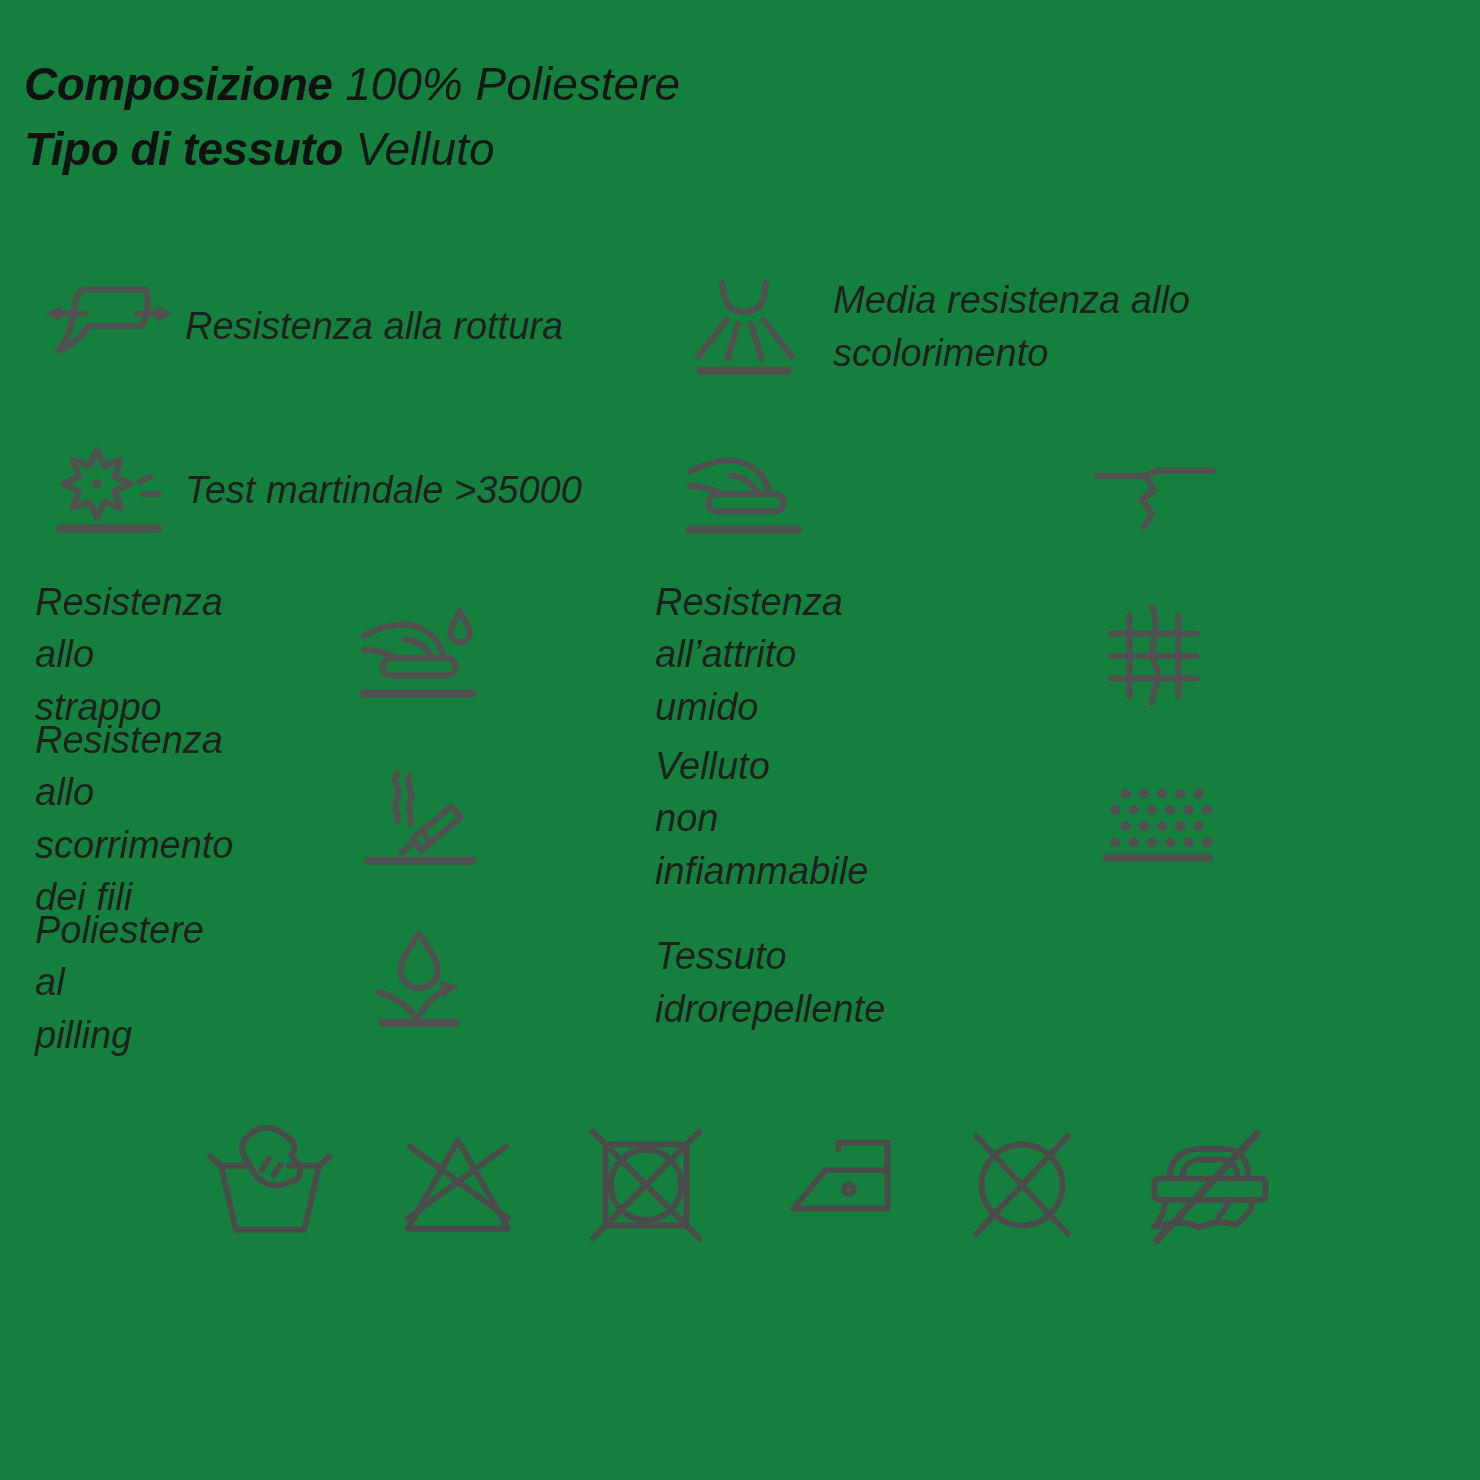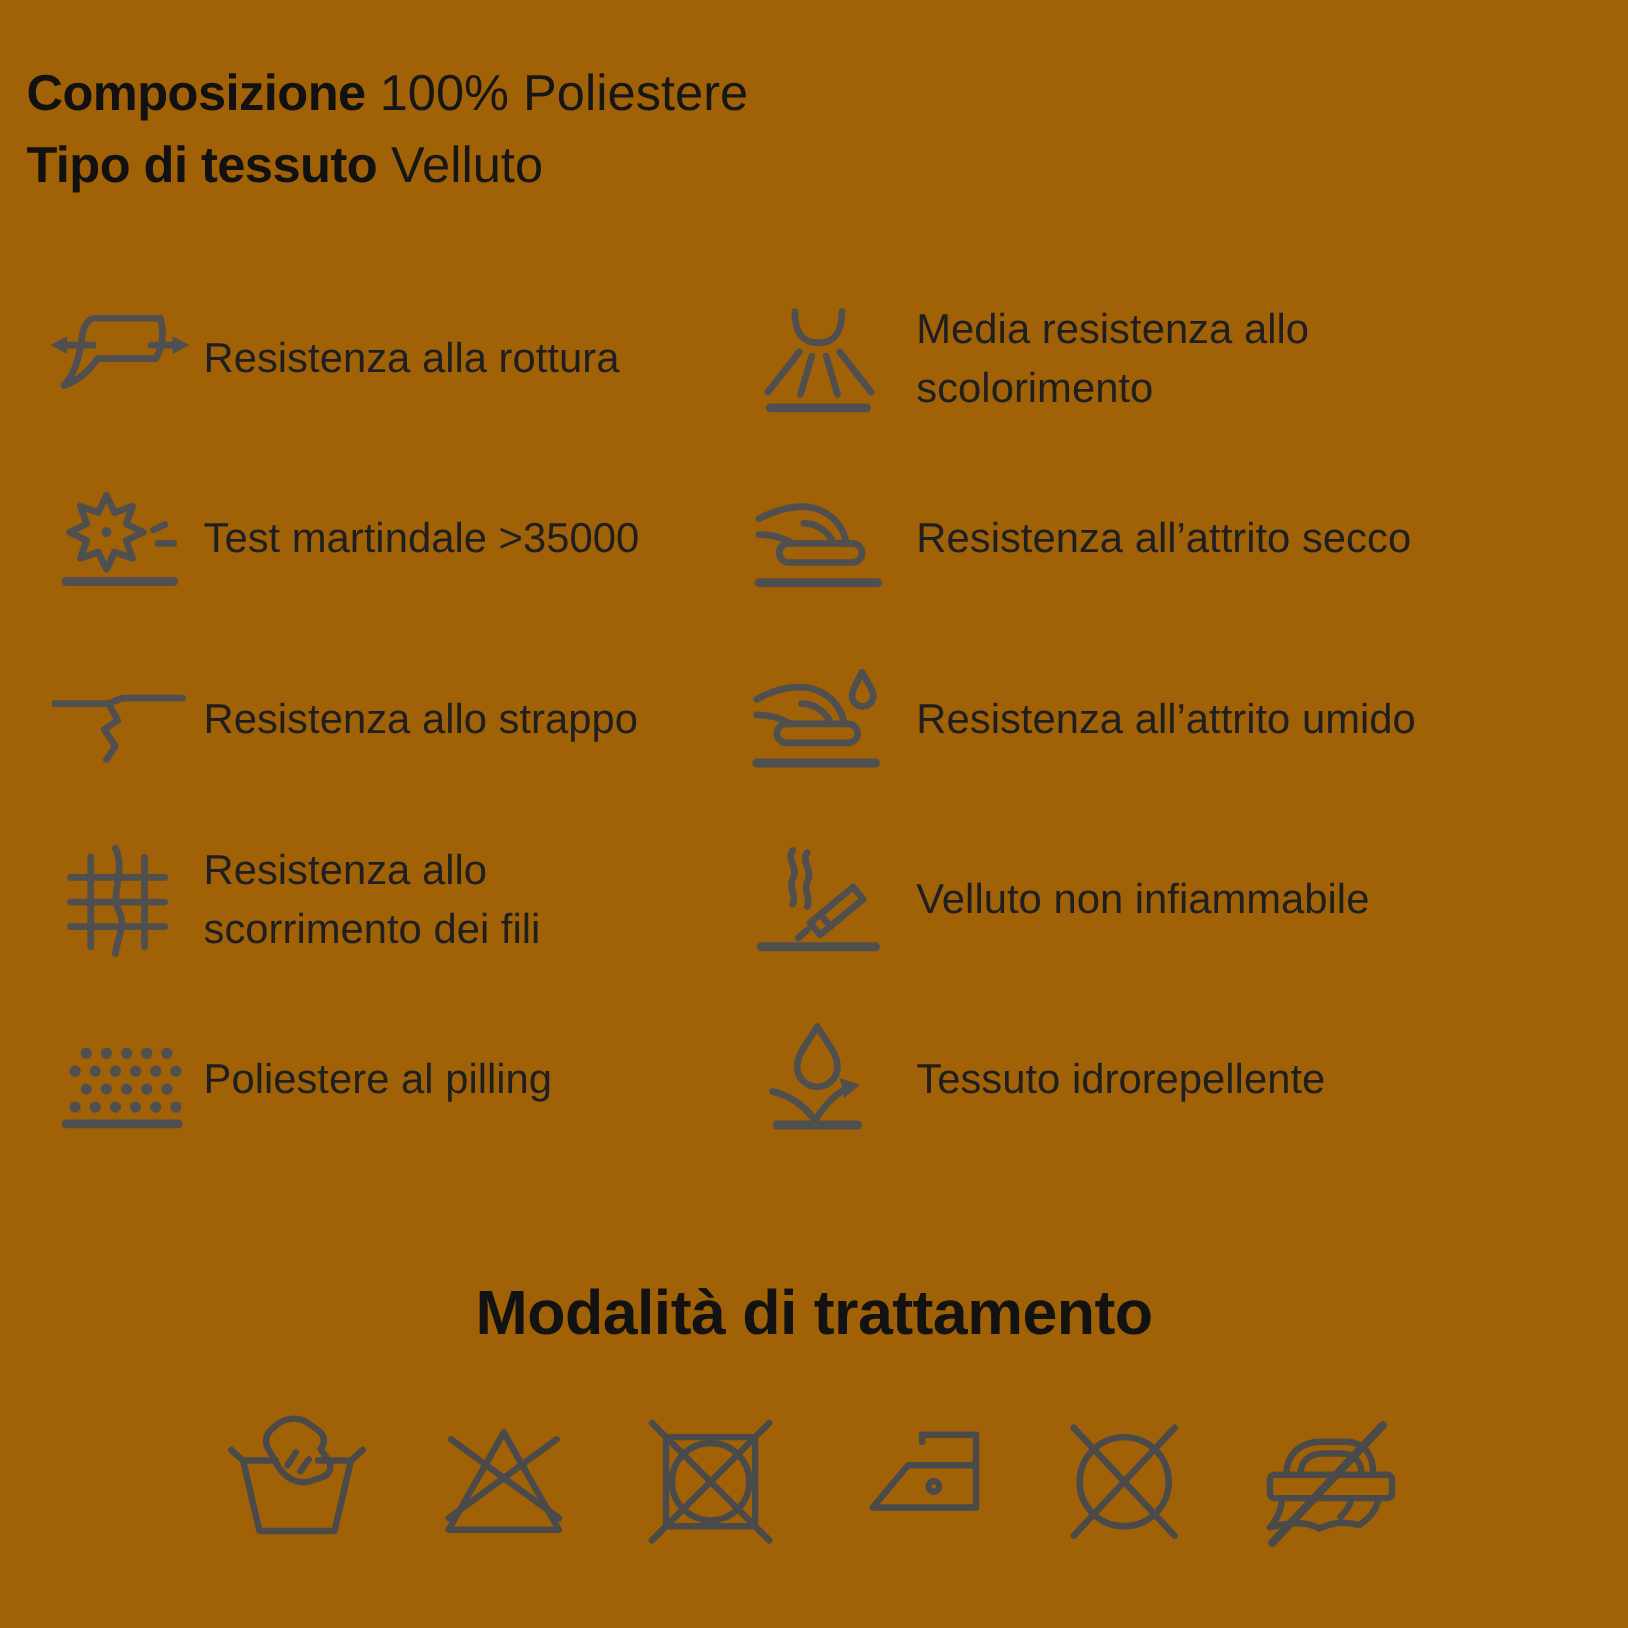--- a/index.html
+++ b/index.html
@@ -1,21 +1,21 @@
 <!DOCTYPE html>
 <html><head>
 <meta charset="utf-8">
 <style>
   html,body{margin:0;padding:0;background:#ffffff;}
   body{
     width:1480px;height:1480px;overflow:hidden;
     font-family:"Liberation Sans","DejaVu Sans",sans-serif;
     color:#1c1c1e;
   }
-  .page{width:1480px;height:1480px;position:relative;background:#a16207;}
+  .page{width:1480px;height:1480px;position:relative;background:#15803d;font-style:italic;}
 
   
   header{padding:52px 0 0 24px;}
   .hline{margin:0;font-size:46px;line-height:1.42;color:#161616;font-weight:400;}
   .hline strong{font-weight:700;color:#111111;letter-spacing:-0.5px;}
 
   
   .features{
     display:grid;
     grid-template-columns:150px 470px 178px 1fr;
@@ -85,21 +85,20 @@
     <div class="feature-label">Test martindale &gt;35000</div>
     <div class="icon-cell">
       <svg width="134" height="112" viewBox="0 0 130 110">
         <path class="ic" d="M12 36 C34 24 56 22 70 30 C81 36 88 46 90 58"></path>
         <path class="ic" d="M12 50 C24 50 34 53 42 58"></path>
         <path class="ic" d="M52 40 C64 40 74 48 78 57"></path>
         <rect class="ic" x="30" y="58" width="74" height="17" rx="8.5"></rect>
         <path class="ic-thick" d="M12 93 H118"></path>
       </svg>
     </div>
-    <div class="feature-label label-right">Resistenza all’attrito secco</div>
 
     <div class="icon-cell">
       <svg width="134" height="112" viewBox="0 0 130 110">
         <path class="ic" d="M6 40 H54"></path>
         <path class="ic" d="M54 40 L66 35 H120"></path>
         <path class="ic" d="M54 40 L62 55 L50 63 L60 78 L52 90"></path>
       </svg>
     </div>
     <div class="feature-label">Resistenza allo strappo</div>
     <div class="icon-cell">
@@ -169,21 +168,20 @@
         <path class="ic" d="M64 6 C56 20 46 30 46 42 A18 18 0 0 0 82 42 C82 30 72 20 64 6 Z"></path>
         <path class="ic" d="M24 64 C40 68 52 76 62 90 C72 74 82 64 94 60"></path>
         <polygon class="ic-fill" points="102,58 84,52 88,70"></polygon>
         <path class="ic-thick" d="M28 94 H100"></path>
       </svg>
     </div>
     <div class="feature-label label-right">Tessuto idrorepellente</div>
 
   </section>
 
-  <h2 class="treatment-title">Modalità di trattamento</h2>
 
   <div class="care-row">
 
     <span>
       <svg width="128" height="128" viewBox="0 0 120 120">
         <path class="cs" d="M14 42 L28 102 H92 L106 42"></path>
         <path class="cs" d="M4 33 L14 42 H42 M78 42 H106 L116 33"></path>
         <path class="cs" d="M40 14 C33 19 32 27 36 33 L44 47 C50 57 60 62 70 60 L82 56 C88 54 90 47 87 42 L80 32 C84 28 84 21 79 17 L68 9 C59 4 47 6 40 14 Z"></path>
         <path class="cs" d="M52 46 L59 35 M63 51 L70 41"></path>
       </svg>

